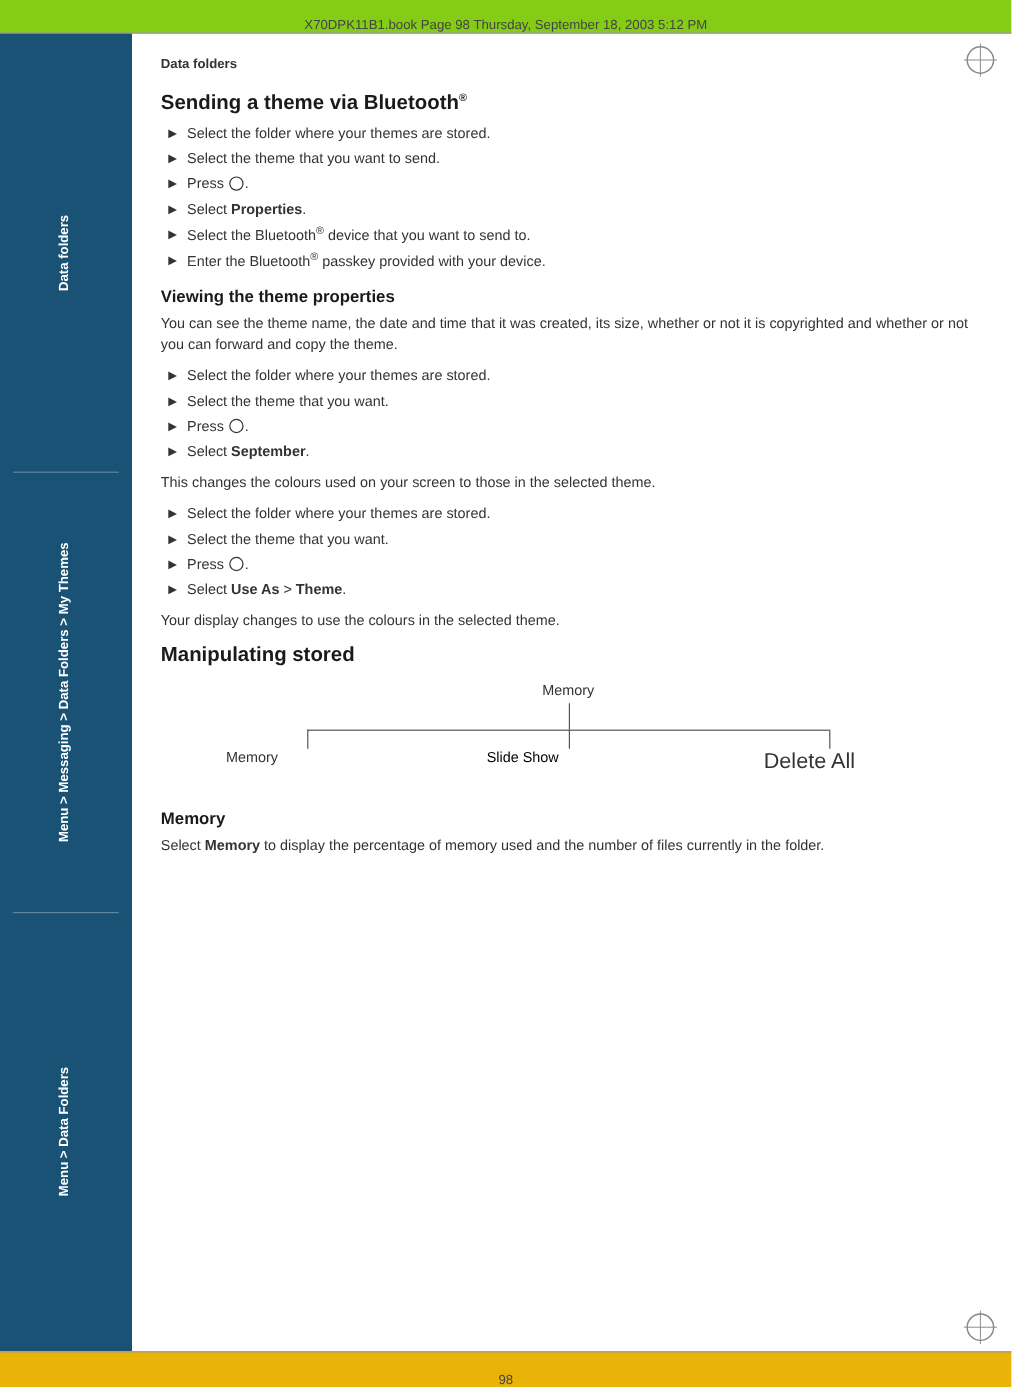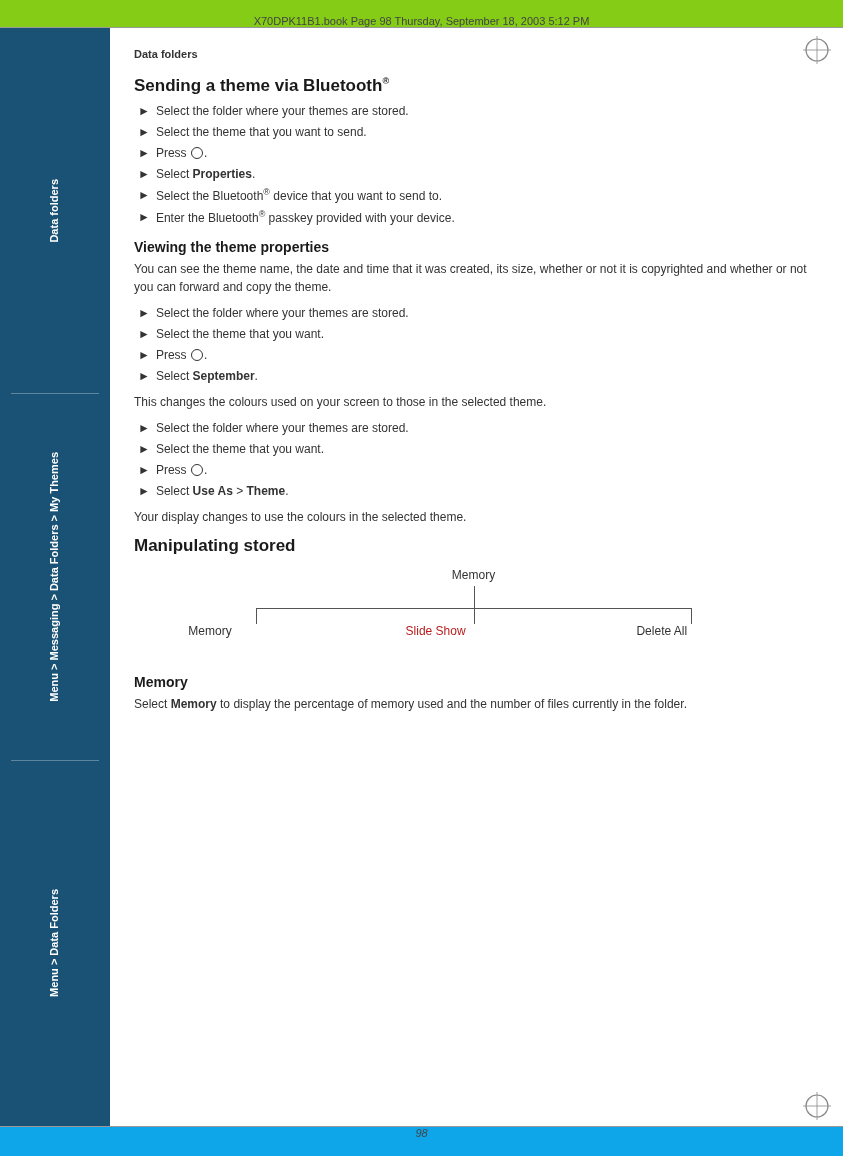--- a/index.html
+++ b/index.html
@@ -49,26 +49,25 @@
 
     
     .bottom-bar {
       position: absolute;
       bottom: 0;
       left: 0;
       right: 0;
       height: 30px;
       border-top: 1px solid #999;
       display: flex;
-      align-items: flex-start;
+      align-items: flex-end;
       justify-content: center;
       font-size: 11px;
       color: #444;
-      background: #0ea5e9;
-      font-style: italic;
+      background: #eab308;
     }
 
     
     .sidebar {
       position: absolute;
       top: 28px;
       left: 0;
       width: 110px;
       bottom: 30px;
       background: #1a5276;
@@ -356,22 +355,22 @@
 
       <div style="position:absolute; top:40px; left:18%; width:64%; height:1px; background:#555;"></div>
 
       <div style="position:absolute; top:40px; left:18%; width:1px; height:16px; background:#555;"></div>
 
       <div style="position:absolute; top:40px; left:50%; width:1px; height:16px; background:#555;"></div>
 
       <div style="position:absolute; top:40px; left:82%; width:1px; height:16px; background:#555;"></div>
 
       <div style="position:absolute; top:56px; left:8%; font-size:12px; color:#333;">Memory</div>
-      <div style="position:absolute; top:56px; left:40%; font-size:12px; color:#b91c1c;">Slide Show</div>
-      <div style="position:absolute; top:56px; left:74%; font-size:12px; color:#333;text-align:center;">Delete All</div>
+      <div style="position:absolute; top:56px; left:40%; font-size:12px; color:#000000;">Slide Show</div>
+      <div style="position:absolute; top:56px; left:74%; font-size:18px; color:#333;text-align:center;">Delete All</div>
     </div>
   </div>
 
   <div class="memory-section">
     <h3>Memory</h3>
     <p>Select <strong>Memory</strong> to display the percentage of memory used and the number of files currently in the folder.</p>
   </div>
 
 </div>
 

